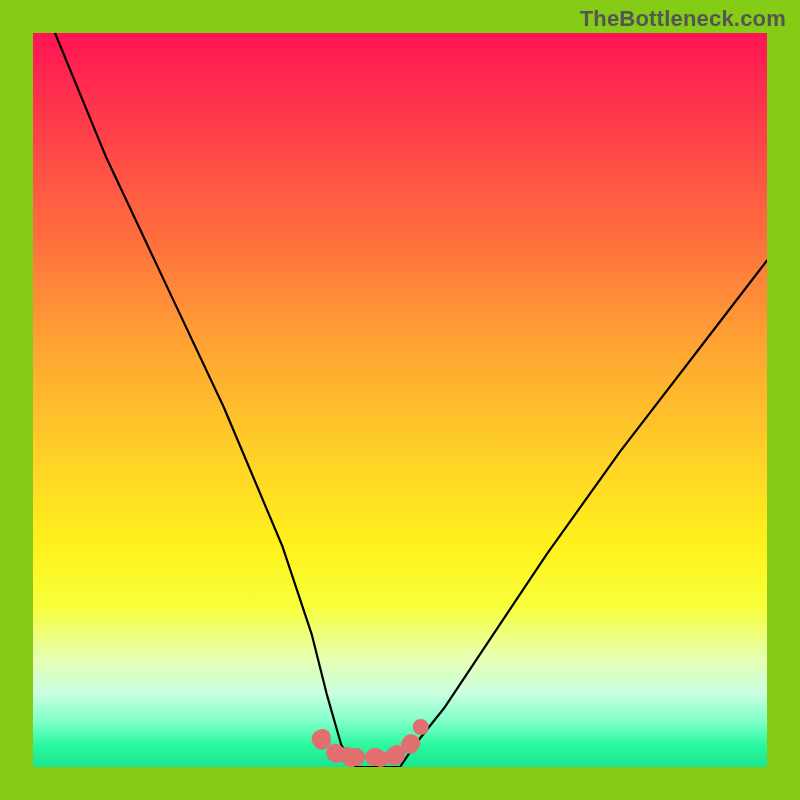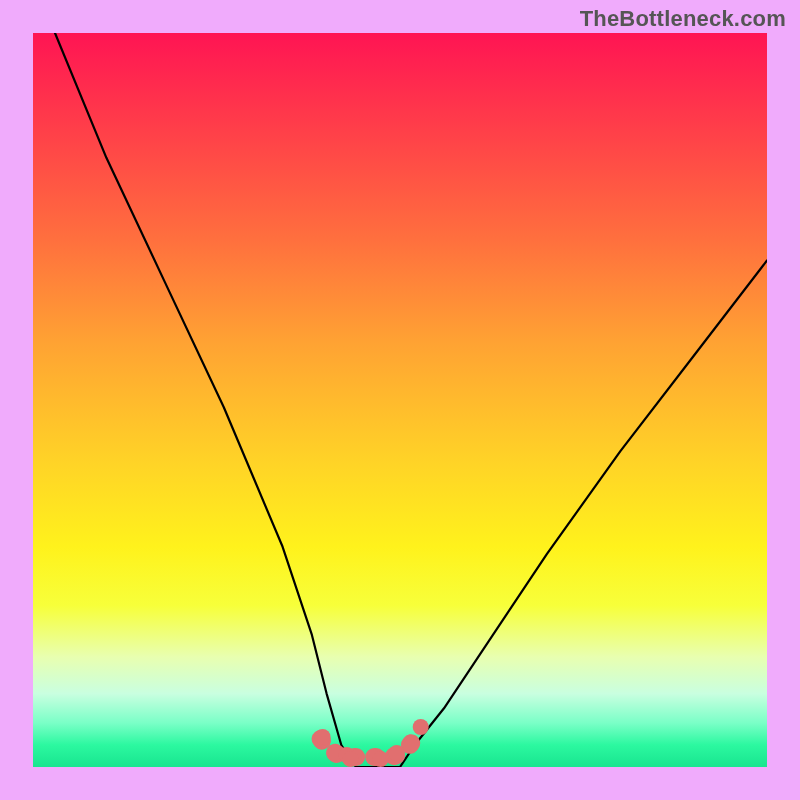--- a/index.html
+++ b/index.html
@@ -7,21 +7,21 @@
     padding: 0;
     width: 800px;
     height: 800px;
     overflow: hidden;
     background: #000;
     font-family: Arial, Helvetica, sans-serif;
   }
   .outer {
     width: 800px;
     height: 800px;
-    background: #f0abfc;
+    background: #84cc16;
     position: relative;
   }
   .watermark {
     position: absolute;
     top: 6px;
     right: 14px;
     color: #555;
     font-size: 22px;
     font-weight: 600;
     letter-spacing: 0.2px;

